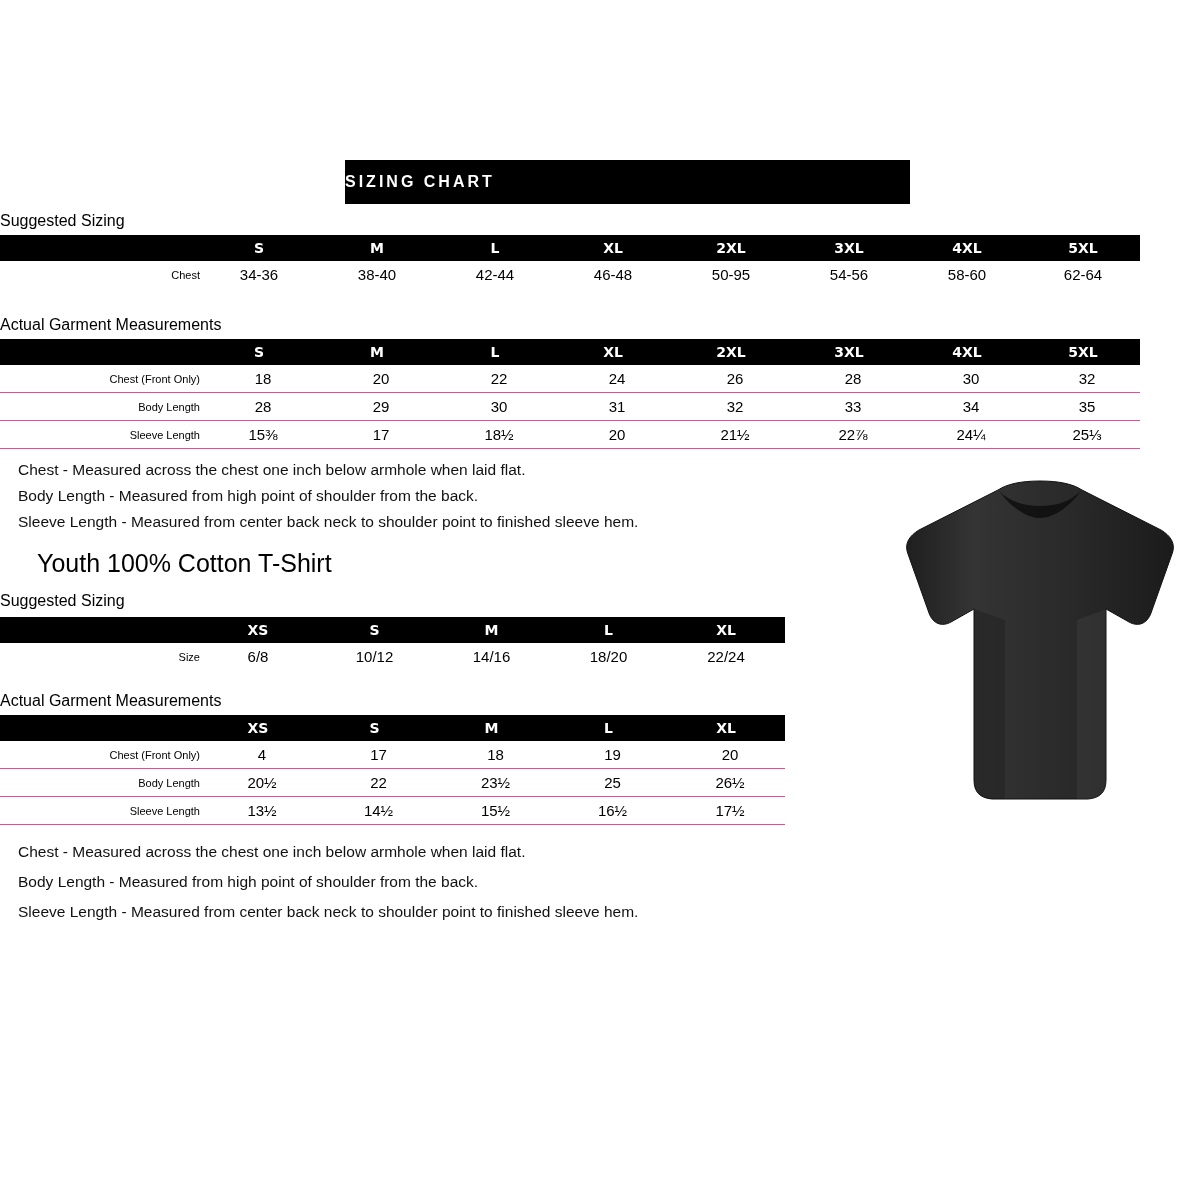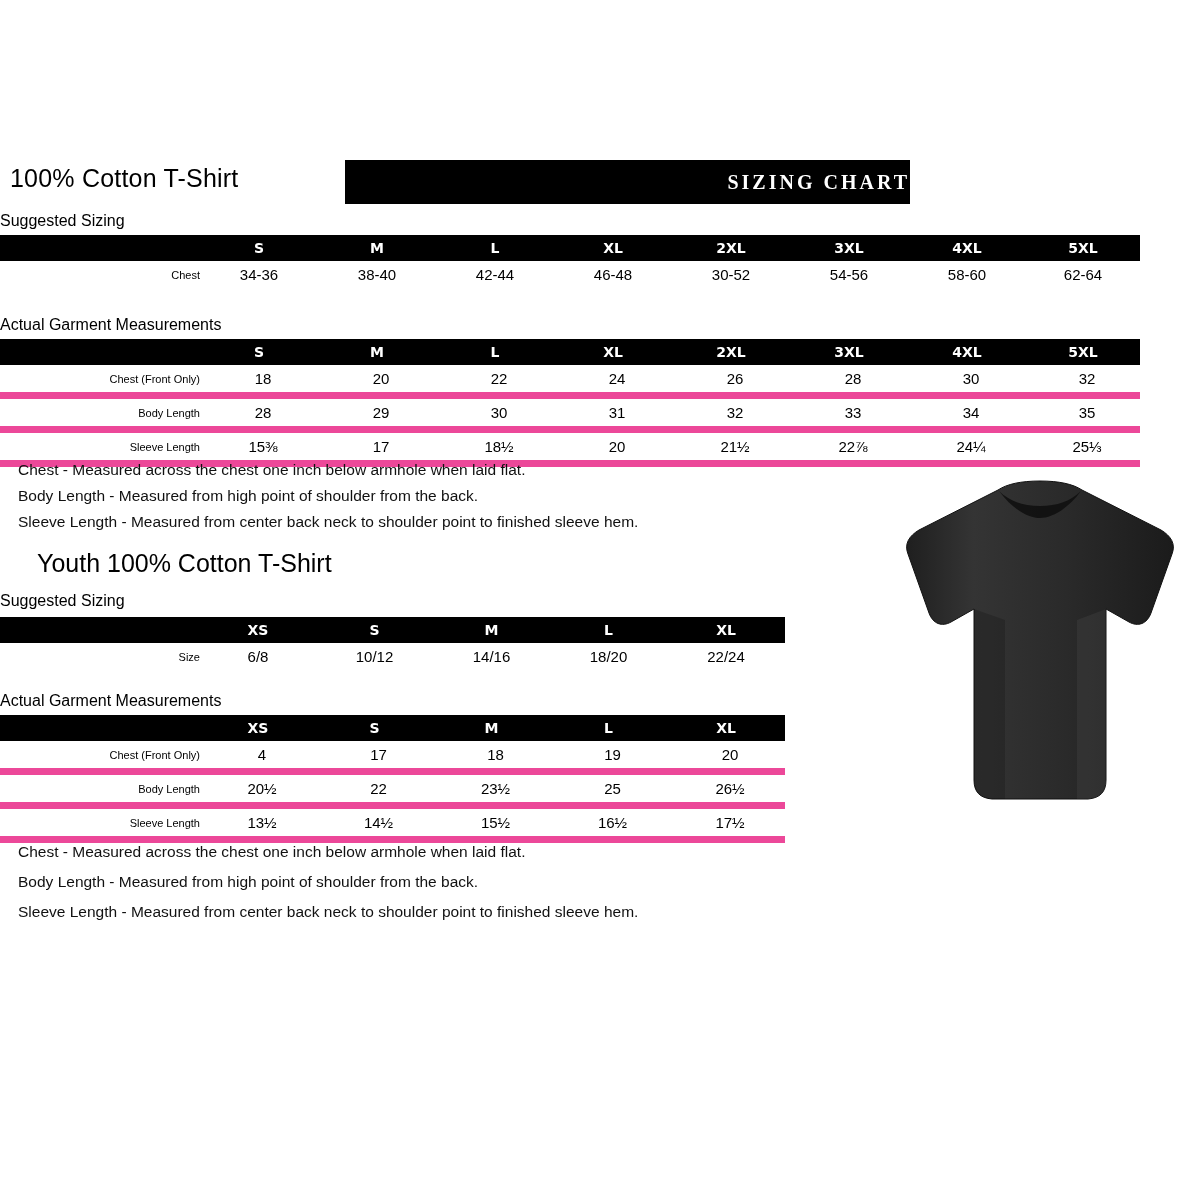--- a/index.html
+++ b/index.html
@@ -47,26 +47,26 @@
     width: 565px;
     height: 44px;
     background: #000000;
   }
   .sizing-banner-text {
     position: absolute;
     left: 0; top: 0;
     width: 100%;
     height: 44px;
     line-height: 44px;
-    text-align: right;
+    text-align: left;
     color: #ffffff;
-    font-size: 20px;
+    font-size: 16px;
     font-weight: bold;
     letter-spacing: 3px;
-    font-family: Liberation Serif, serif;
+    font-family: Liberation Sans, sans-serif;
   }
 
   
   .sec-label {
     position: absolute;
     font-size: 16px;
     font-weight: 400;
     white-space: nowrap;
   }
 
@@ -101,21 +101,21 @@
     font-size: 15px;
     color: #000;
   }
   table.sz tbody td.rowhead {
     text-align: right;
     padding-left: 4px;
     font-weight: normal;
     font-size: 11px;
   }
   table.sz tbody tr.ruled td {
-    border-bottom: 7px solid #ec4899;
+    border-bottom: 1px solid #ec4899;
     padding-left: 8px;
   }
 
   
   .note {
     position: absolute;
     font-size: 15.5px;
     white-space: nowrap;
     color: #111;
   }
@@ -137,21 +137,20 @@
     width: 290px;
     height: 330px;
   }
 </style>
 </head>
 <body>
 
 <div class="page">
 
   <div class="header-row">
-    <div class="main-title">100% Cotton T-Shirt</div>
     <div class="sizing-banner">
       <div class="sizing-banner-text">SIZING CHART</div>
     </div>
   </div>
 
   <div class="sec-label" style="left:0px; top:212px;">Suggested Sizing</div>
 
   <table class="sz" id="adult-suggested-table" style="left:0px; top:235px; width:1140px;">
     <colgroup>
       <col style="width:200px">
@@ -177,21 +176,21 @@
         <th>5XL</th>
       </tr>
     </thead>
     <tbody>
       <tr>
         <td class="rowhead">Chest</td>
         <td>34-36</td>
         <td>38-40</td>
         <td>42-44</td>
         <td>46-48</td>
-        <td>30-52</td>
+        <td>50-95</td>
         <td>54-56</td>
         <td>58-60</td>
         <td>62-64</td>
       </tr>
     </tbody>
   </table>
 
   <div class="sec-label" style="left:0px; top:316px;">Actual Garment Measurements</div>
 
   <table class="sz" id="adult-actual-table" style="left:0px; top:339px; width:1140px;">

